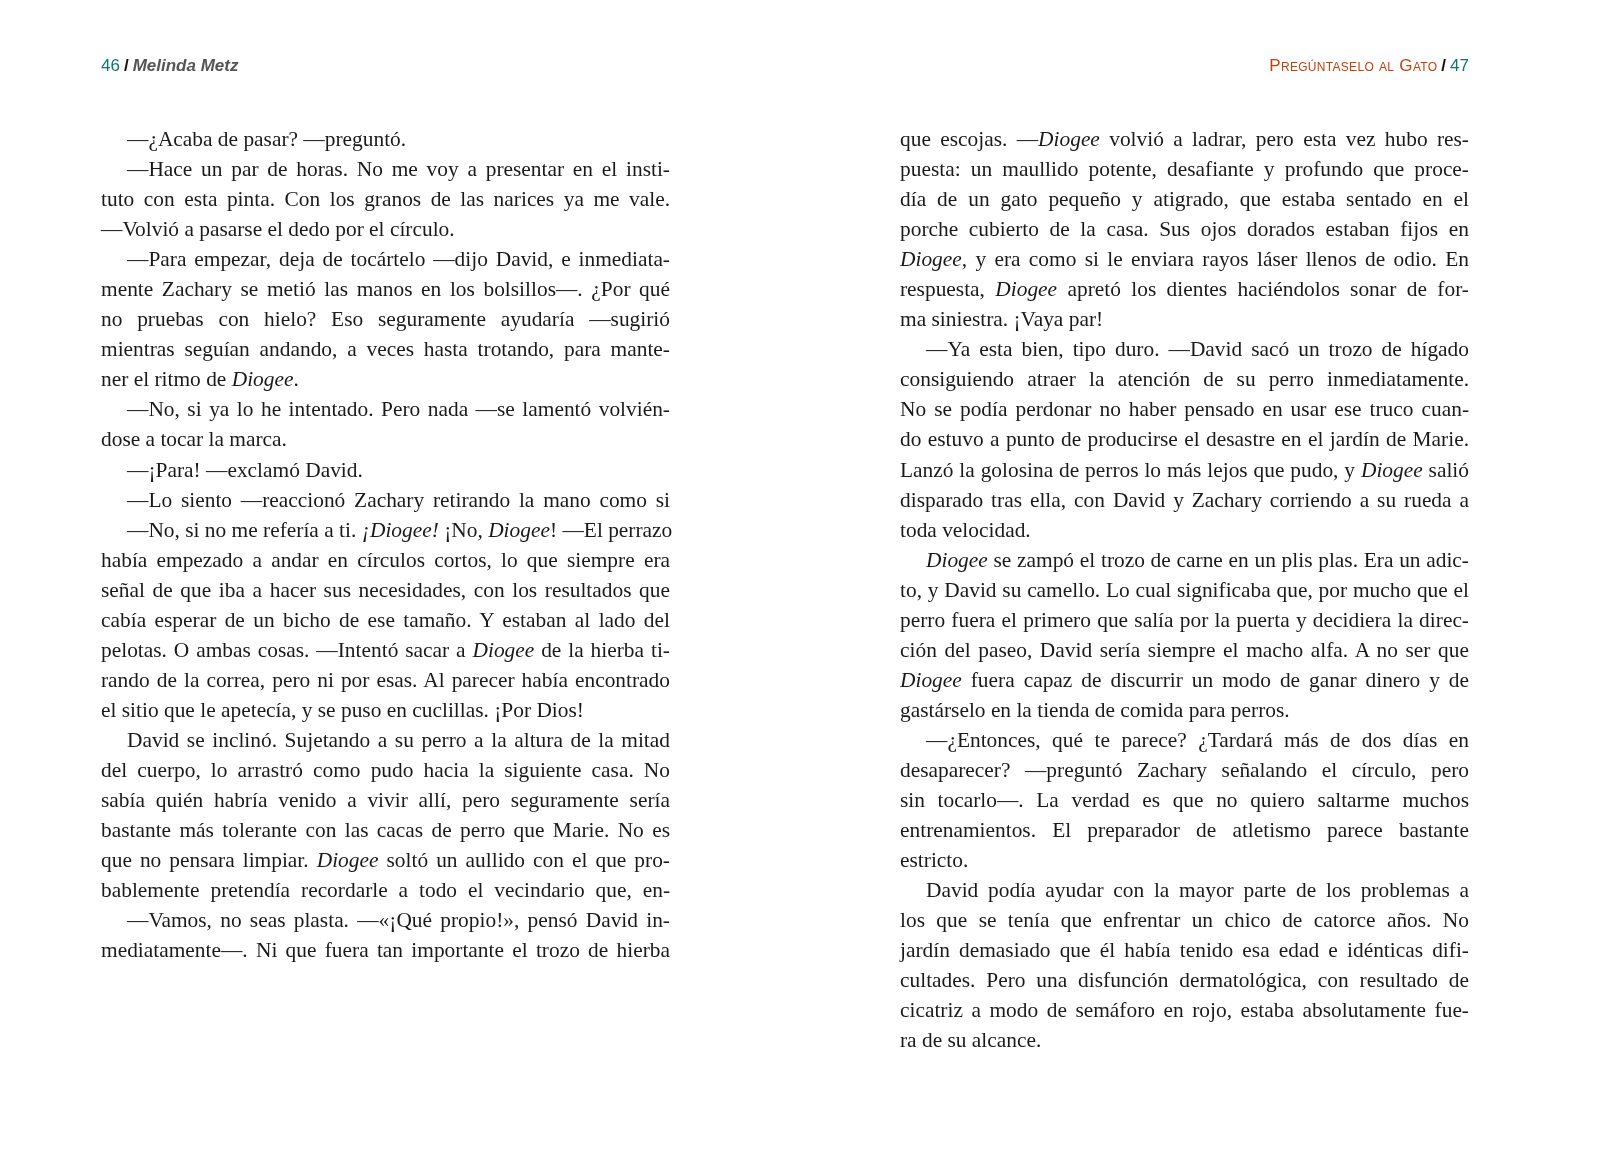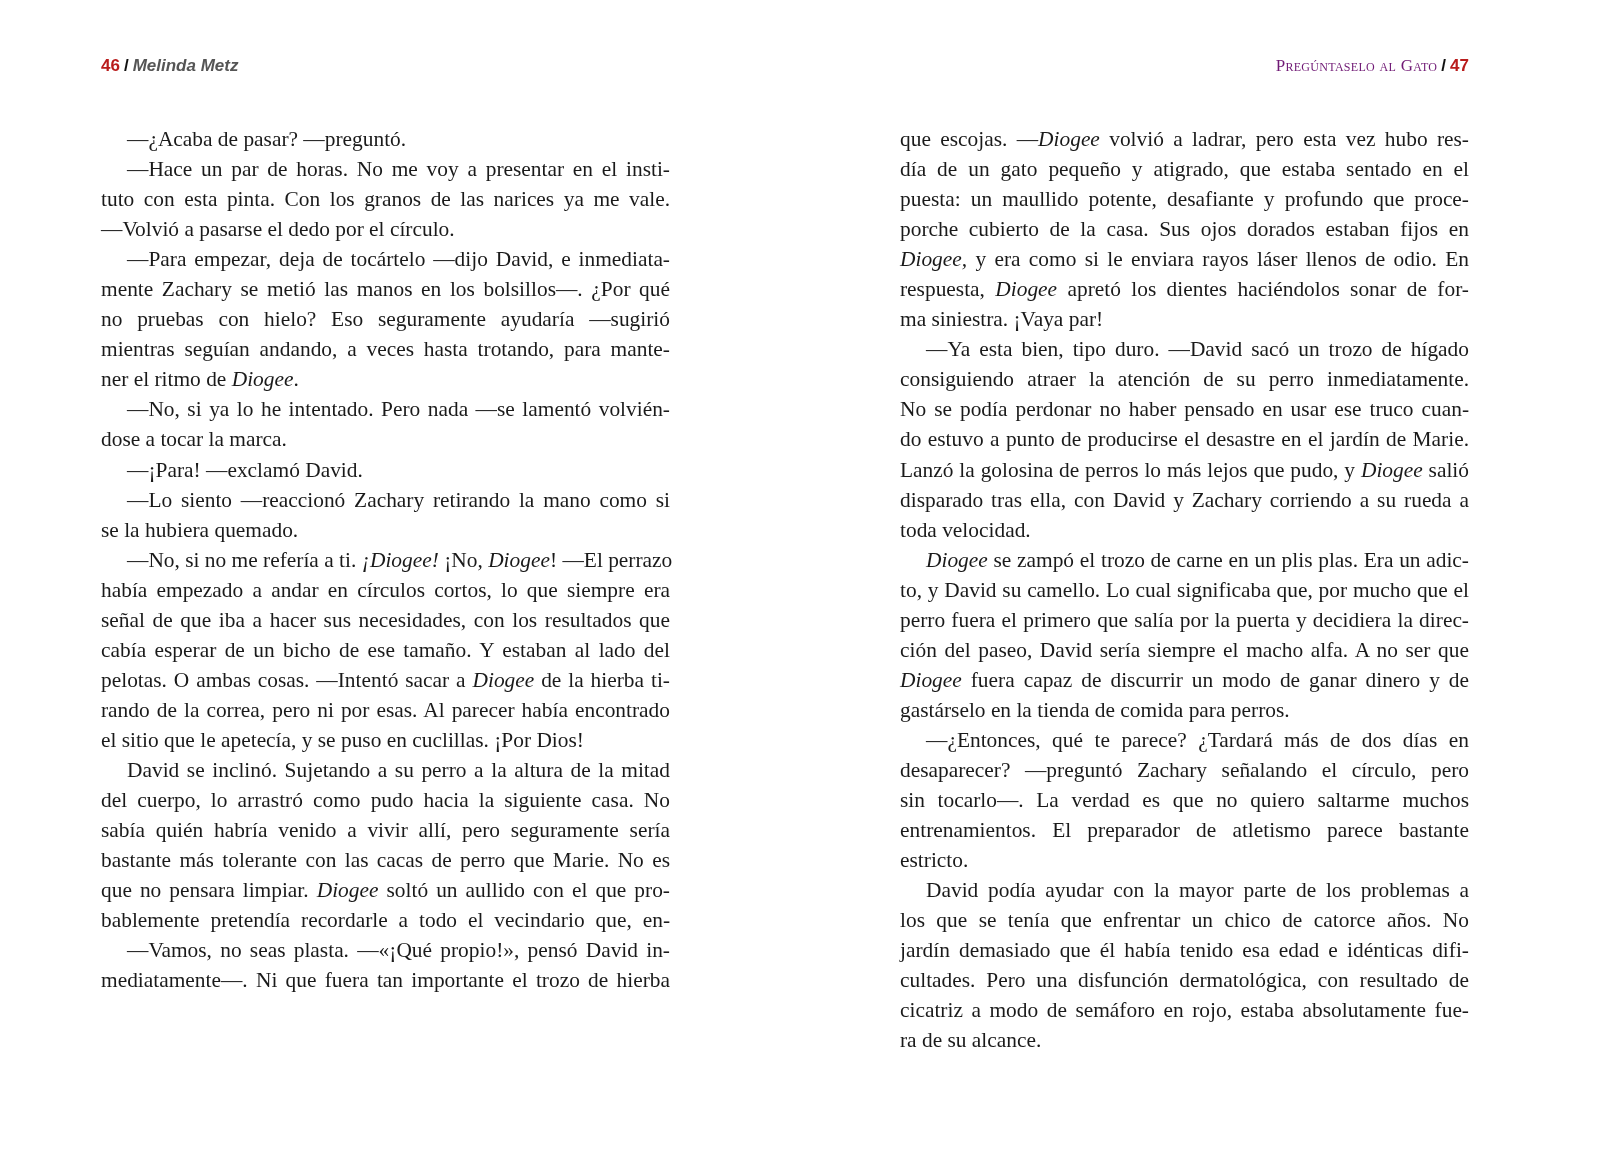--- a/index.html
+++ b/index.html
@@ -8,24 +8,24 @@
     .page { position: absolute; top: 0; height: 1173px; }
     .page.left { left: 0; width: 800px; }
     .page.right { left: 800px; width: 800px; }
     .running-head {
       position: absolute; top: 56px;
       font-family: "Liberation Sans", "DejaVu Sans", sans-serif;
       font-size: 17px; color: #333; white-space: nowrap;
     }
     .page.left .running-head { left: 101px; }
     .page.right .running-head { right: 131px; text-align: right; }
-    .folio { font-weight: bold; color: #b91c1c; }
+    .folio { font-weight: normal; color: #0f766e; }
     .sep { font-weight: bold; color: #111; margin: 0 4px; }
     .head-author { font-style: italic; color: #555; font-weight: bold; }
-    .head-title { font-variant: small-caps; color: #701a75; letter-spacing: 0.3px; font-family: Liberation Serif, serif; }
+    .head-title { font-variant: small-caps; color: #c2410c; letter-spacing: 0.3px; }
     .text-block {
       position: absolute; top: 124px; width: 569px;
       font-family: "Liberation Serif", "DejaVu Serif", serif;
       font-size: 21.4px; color: #1a1a1a;
     }
     .page.left .text-block { left: 101px; }
     .page.right .text-block { left: 100px; }
     .line {
       height: 30.05px; line-height: 30.05px;
       text-align: justify; text-align-last: justify;
@@ -51,21 +51,20 @@
         <div class="line last"><span>—Volvió a pasarse el dedo por el círculo.</span></div>
         <div class="line indent"><span>—Para empezar, deja de tocártelo —dijo David, e inmediata-</span></div>
         <div class="line"><span>mente Zachary se metió las manos en los bolsillos—. ¿Por qué</span></div>
         <div class="line"><span>no pruebas con hielo? Eso seguramente ayudaría —sugirió</span></div>
         <div class="line"><span>mientras seguían andando, a veces hasta trotando, para mante-</span></div>
         <div class="line last"><span>ner el ritmo de </span><span class="i">Diogee</span><span>.</span></div>
         <div class="line indent"><span>—No, si ya lo he intentado. Pero nada —se lamentó volvién-</span></div>
         <div class="line last"><span>dose a tocar la marca.</span></div>
         <div class="line indent last"><span>—¡Para! —exclamó David.</span></div>
         <div class="line indent"><span>—Lo siento —reaccionó Zachary retirando la mano como si</span></div>
-        <div class="line last"><span>se la hubiera quemado.</span></div>
         <div class="line indent"><span>—No, si no me refería a ti. </span><span class="i">¡Diogee!</span><span> ¡No, </span><span class="i">Diogee</span><span>! —El perrazo</span></div>
         <div class="line"><span>había empezado a andar en círculos cortos, lo que siempre era</span></div>
         <div class="line"><span>señal de que iba a hacer sus necesidades, con los resultados que</span></div>
         <div class="line"><span>cabía esperar de un bicho de ese tamaño. Y estaban al lado del</span></div>
         <div class="line"><span>pelotas. O ambas cosas. —Intentó sacar a </span><span class="i">Diogee</span><span> de la hierba ti-</span></div>
         <div class="line"><span>rando de la correa, pero ni por esas. Al parecer había encontrado</span></div>
         <div class="line last"><span>el sitio que le apetecía, y se puso en cuclillas. ¡Por Dios!</span></div>
         <div class="line indent"><span>David se inclinó. Sujetando a su perro a la altura de la mitad</span></div>
         <div class="line"><span>del cuerpo, lo arrastró como pudo hacia la siguiente casa. No</span></div>
         <div class="line"><span>sabía quién habría venido a vivir allí, pero seguramente sería</span></div>
@@ -76,22 +75,22 @@
         <div class="line"><span>mediatamente—. Ni que fuera tan importante el trozo de hierba</span></div>
       </div>
   </div>
 
   <div class="page right">
     <div class="running-head">
       <span class="head-title">Pregúntaselo al Gato</span><span class="sep">/</span><span class="folio">47</span>
     </div>
     <div class="text-block" id="right-text">
         <div class="line"><span>que escojas. —</span><span class="i">Diogee</span><span> volvió a ladrar, pero esta vez hubo res-</span></div>
+        <div class="line"><span>puesta: un maullido potente, desafiante y profundo que proce-</span></div>
         <div class="line"><span>día de un gato pequeño y atigrado, que estaba sentado en el</span></div>
-        <div class="line"><span>puesta: un maullido potente, desafiante y profundo que proce-</span></div>
         <div class="line"><span>porche cubierto de la casa. Sus ojos dorados estaban fijos en</span></div>
         <div class="line"><span class="i">Diogee,</span><span> y era como si le enviara rayos láser llenos de odio. En</span></div>
         <div class="line"><span>respuesta, </span><span class="i">Diogee</span><span> apretó los dientes haciéndolos sonar de for-</span></div>
         <div class="line last"><span>ma siniestra. ¡Vaya par!</span></div>
         <div class="line indent"><span>—Ya esta bien, tipo duro. —David sacó un trozo de hígado</span></div>
         <div class="line"><span>consiguiendo atraer la atención de su perro inmediatamente.</span></div>
         <div class="line"><span>No se podía perdonar no haber pensado en usar ese truco cuan-</span></div>
         <div class="line"><span>do estuvo a punto de producirse el desastre en el jardín de Marie.</span></div>
         <div class="line"><span>Lanzó la golosina de perros lo más lejos que pudo, y </span><span class="i">Diogee</span><span> salió</span></div>
         <div class="line"><span>disparado tras ella, con David y Zachary corriendo a su rueda a</span></div>

